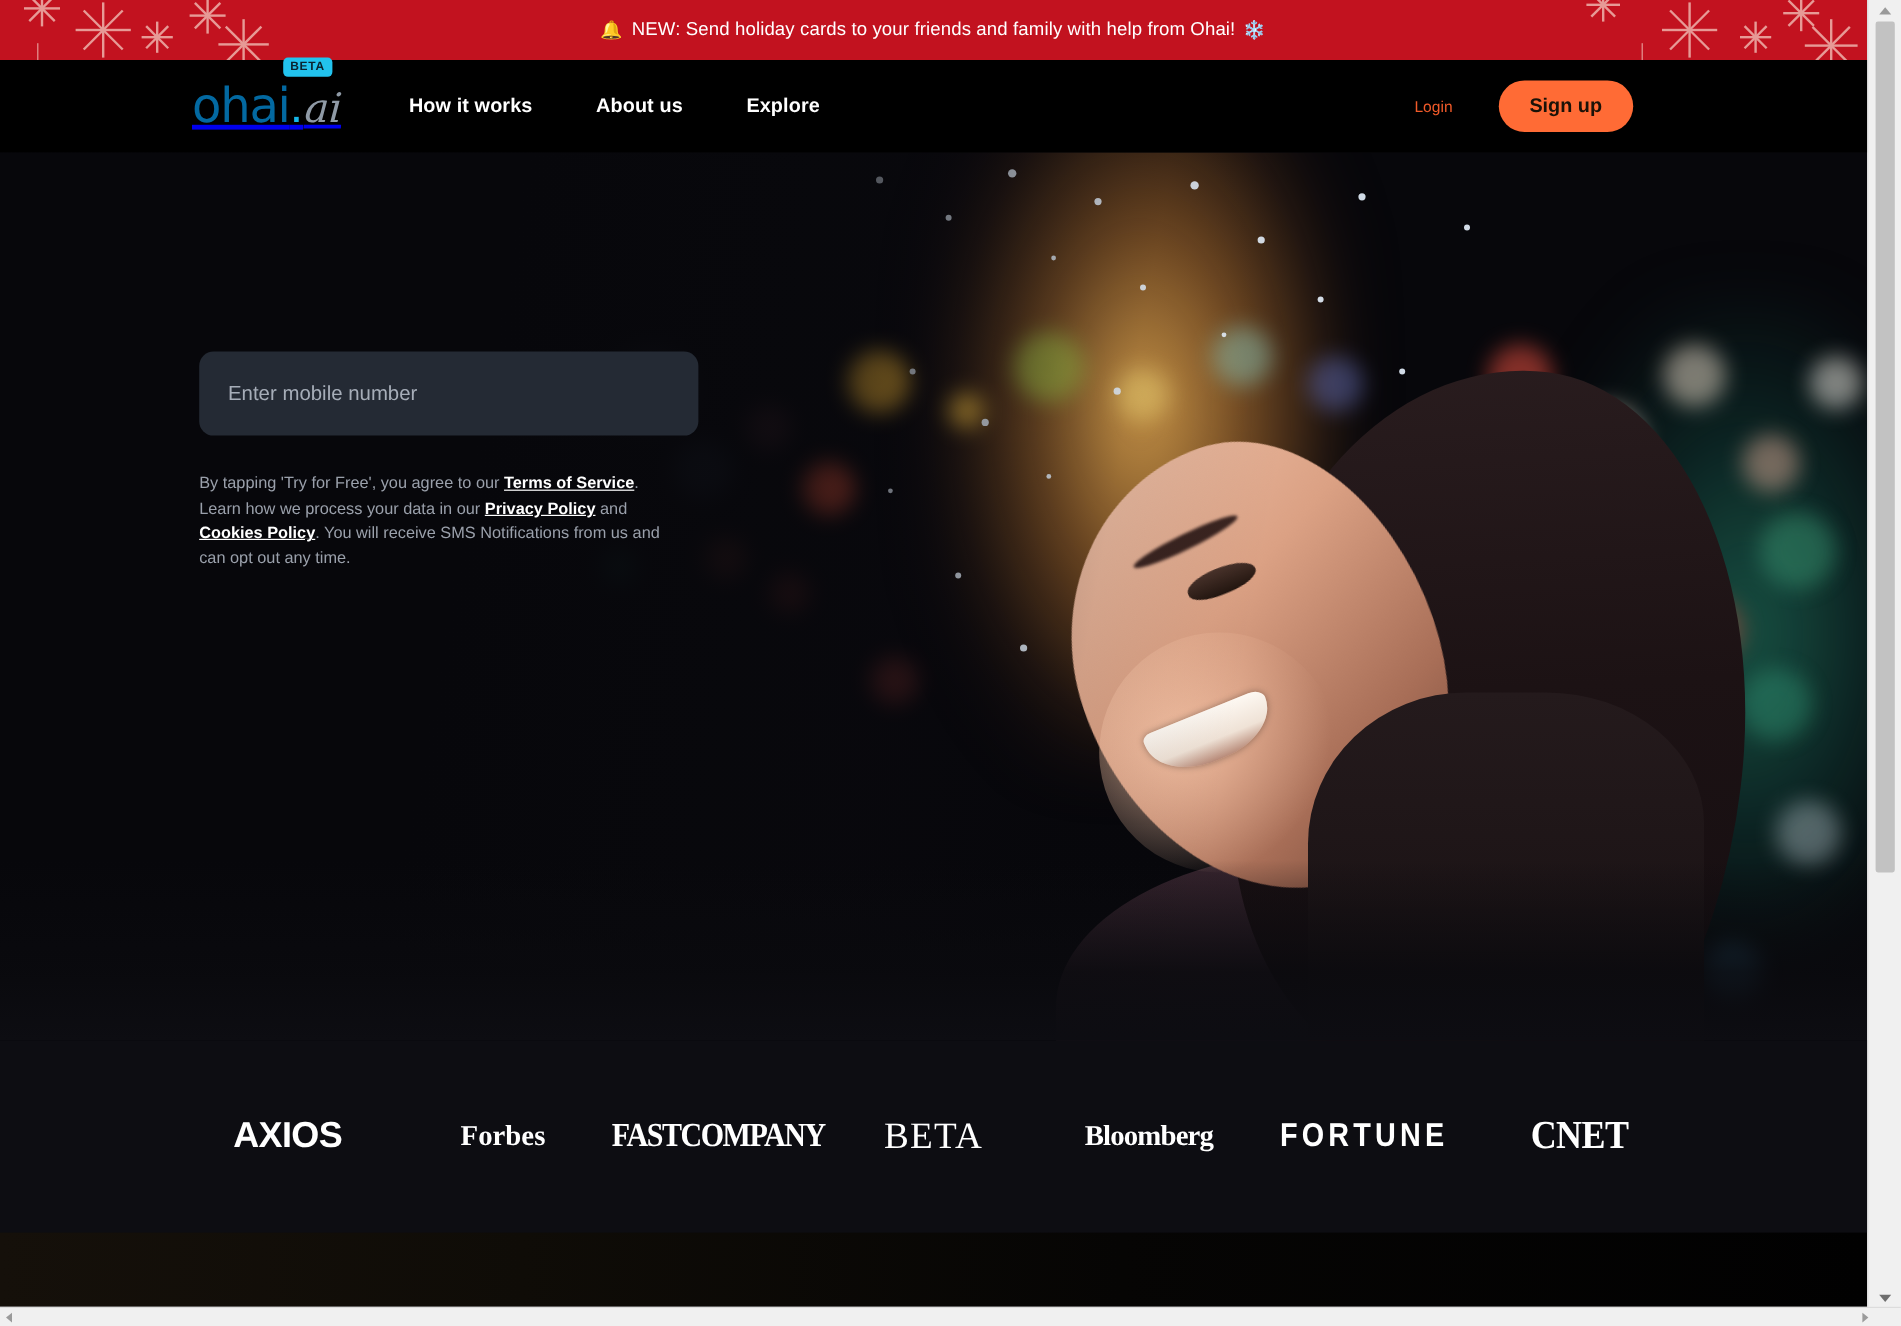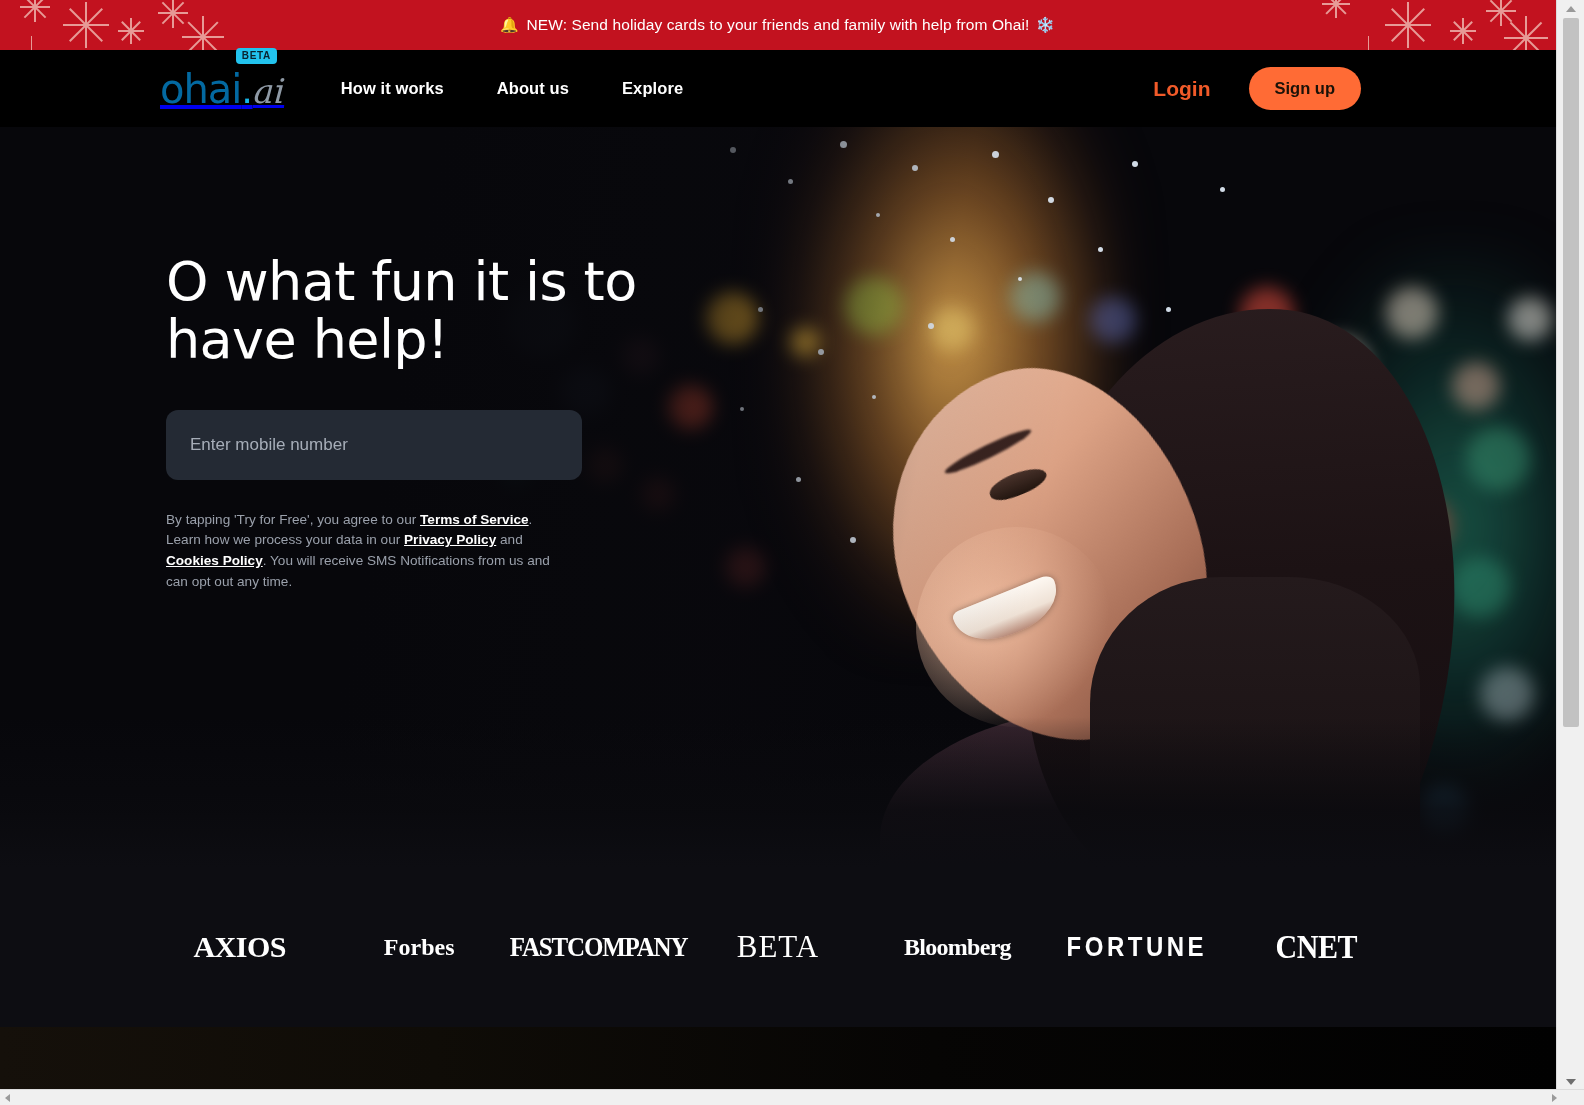--- a/index.html
+++ b/index.html
@@ -65,21 +65,21 @@
                 font-family:"DejaVu Serif", serif; line-height:1; margin-left:1px;
                 transform:skewX(-4deg); }
   #beta { position:absolute; top:-22px; right:8px; background:#22c3ee; color:#0a2430;
           font-size:10px; font-weight:700; letter-spacing:.6px; padding:2.5px 6px;
           border-radius:4px; font-family:"Liberation Sans", sans-serif; }
   nav { display:flex; align-items:center; gap:53px;text-align:right; }
   nav a { color:#fff; font-size:16.5px; font-weight:700; text-decoration:none;
           letter-spacing:.1px; }
   #header-right { margin-left:auto; display:flex; align-items:center;
                   gap:38px; padding-right:195px; }
-  #login { color:#f15a29; font-size:21px; font-weight:700; text-decoration:none; }
+  #login { color:#f15a29; font-size:13px; font-weight:400; text-decoration:none; }
   #signup { background:#ff6b35; color:#1a1208; font-size:16.5px; font-weight:700;
             border:none; border-radius:28px; padding:12px 26px; cursor:pointer;
             font-family:"Liberation Sans", sans-serif; }
 
   
   #hero { position:relative; height:740px; overflow:hidden; background:#07070b; }
   #hero-photo { position:absolute; inset:0; }
 
   
   .bk { position:absolute; border-radius:50%; filter:blur(9px); }
@@ -147,21 +147,21 @@
            line-height:1.52; }
   #legal a { color:#fff; font-weight:700; text-decoration:underline; }
 
   
   #press { position:relative; height:160px; background:#0d0d12;
            display:flex; align-items:center; justify-content:center; gap:0;
            padding:0 150px; z-index:6; }
   .press-item { flex:1; display:flex; align-items:center; justify-content:center;
                 color:#fff; white-space:nowrap; }
   .p-axios   { font-size:30px; font-weight:800; letter-spacing:-.5px;
-               font-family:Liberation Serif, serif; }
+               font-family:Liberation Sans, sans-serif; }
   .p-forbes  { font-size:24px; font-weight:700; font-family:"Liberation Serif", serif; }
   .p-fast    { font-size:25px; font-weight:700; letter-spacing:-1.2px;
                font-family:"Liberation Serif", serif; transform:scaleY(1.12); }
   .p-time    { font-size:31px; font-weight:400; letter-spacing:1px;
                font-family:"Liberation Serif", serif; }
   .p-bloom   { font-size:24px; font-weight:800; letter-spacing:-.7px;
                font-family:Liberation Serif, serif; }
   .p-fortune { font-size:24px; font-weight:700; letter-spacing:3.5px;
                font-family:"Liberation Sans", sans-serif; transform:scaleY(1.15); }
   .p-cnet    { font-size:30px; font-weight:700; letter-spacing:-.5px;
@@ -321,24 +321,20 @@
         <div id="eye"></div>
         <div id="smile"></div>
         <div id="hair2"></div>
       </div>
 
       <div id="hero-shade"></div>
       <div id="hero-bottomfade"></div>
     </div>
 
     <div id="hero-content">
-      <h1 id="headline">
-        <span>O what fun it is to</span><br>
-        <span>have help!</span>
-      </h1>
 
       <input id="phone-input" type="text" placeholder="Enter mobile number" style="">
 
 
       <p id="legal">
         <span>By tapping 'Try for Free', you agree to our </span><a href="#">Terms of Service</a><span>. Learn how we process your data in our </span><a href="#">Privacy Policy</a><span> and </span><a href="#">Cookies Policy</a><span>. You will receive SMS Notifications from us and can opt out any time.</span>
       </p>
     </div>
   </div>
 

